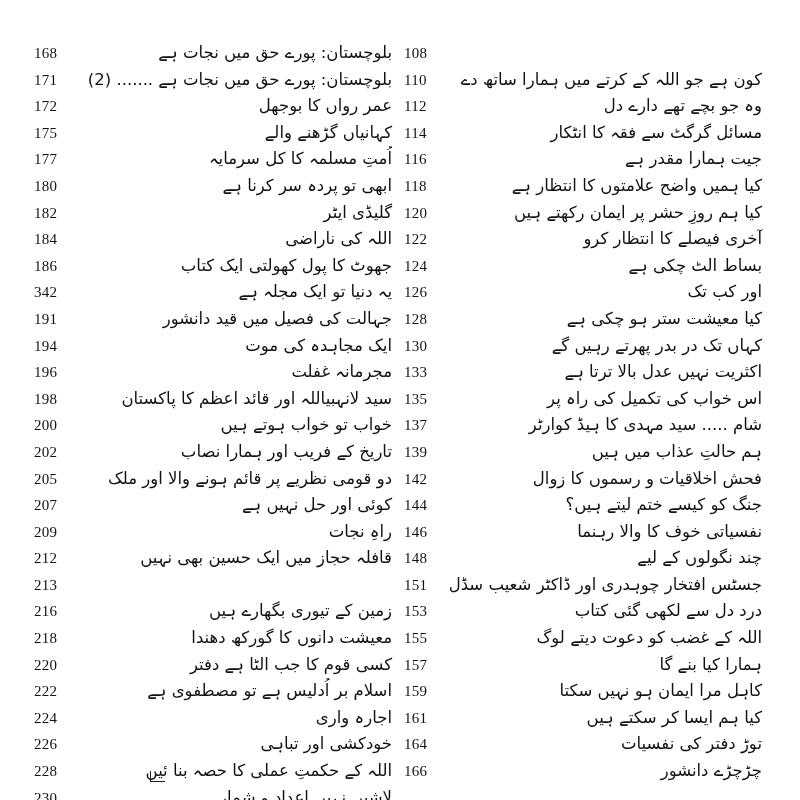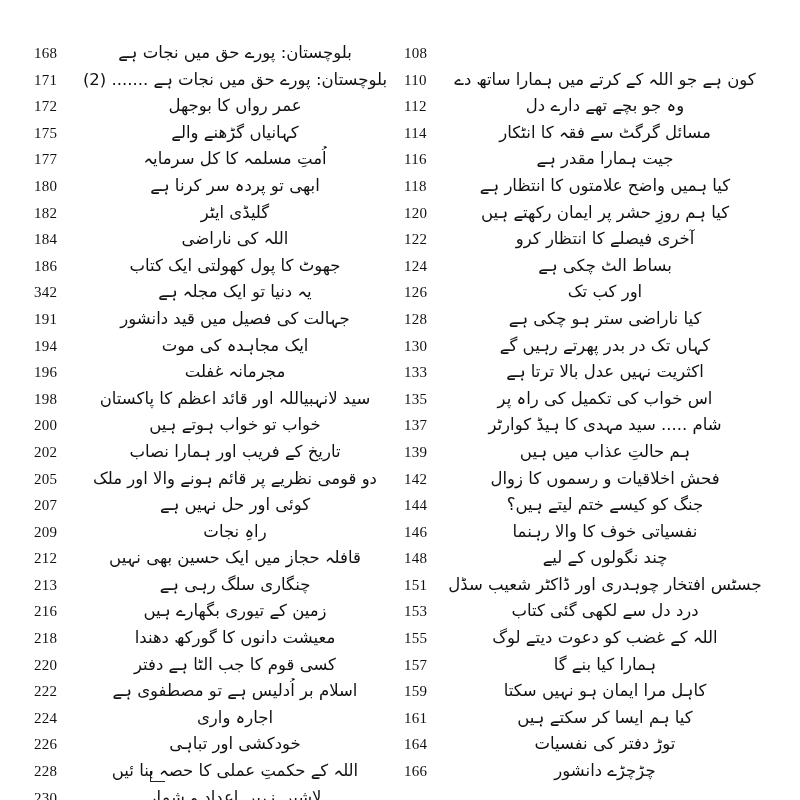--- a/index.html
+++ b/index.html
@@ -48,21 +48,21 @@
     width: 44px;
     flex: 0 0 44px;
     text-align: left;
     font-size: 15px;
     font-family: "Liberation Serif", serif;
     color: #111;
     letter-spacing: 0.3px;
   }
   .ttl {
     flex: 1 1 auto;
-    text-align: center;
+    text-align: right;
     direction: rtl;
     font-size: 16.5px;
     font-family: "DejaVu Sans", sans-serif;
     color: #111;
     padding-right: 4px;
     overflow: hidden;
     text-overflow: clip;
   }
   
   .footer-mark {
@@ -116,21 +116,21 @@
         <div class="toc-row">
           <span class="pg">124</span>
           <span class="ttl">بساط الٹ چکی ہے</span>
         </div>
         <div class="toc-row">
           <span class="pg">126</span>
           <span class="ttl">اور کب تک</span>
         </div>
         <div class="toc-row">
           <span class="pg">128</span>
-          <span class="ttl">کیا ناراضی ستر ہو چکی ہے</span>
+          <span class="ttl">کیا معیشت ستر ہو چکی ہے</span>
         </div>
         <div class="toc-row">
           <span class="pg">130</span>
           <span class="ttl">کہاں تک در بدر پھرتے رہیں گے</span>
         </div>
         <div class="toc-row">
           <span class="pg">133</span>
           <span class="ttl">اکثریت نہیں عدل بالا ترتا ہے</span>
         </div>
         <div class="toc-row">
@@ -270,21 +270,20 @@
         <div class="toc-row">
           <span class="pg">209</span>
           <span class="ttl">راہِ نجات</span>
         </div>
         <div class="toc-row">
           <span class="pg">212</span>
           <span class="ttl">قافلہ حجاز میں ایک حسین بھی نہیں</span>
         </div>
         <div class="toc-row">
           <span class="pg">213</span>
-          <span class="ttl">چنگاری سلگ رہی ہے</span>
         </div>
         <div class="toc-row">
           <span class="pg">216</span>
           <span class="ttl">زمین کے تیوری بگھارے ہیں</span>
         </div>
         <div class="toc-row">
           <span class="pg">218</span>
           <span class="ttl">معیشت دانوں کا گورکھ دھندا</span>
         </div>
         <div class="toc-row">

